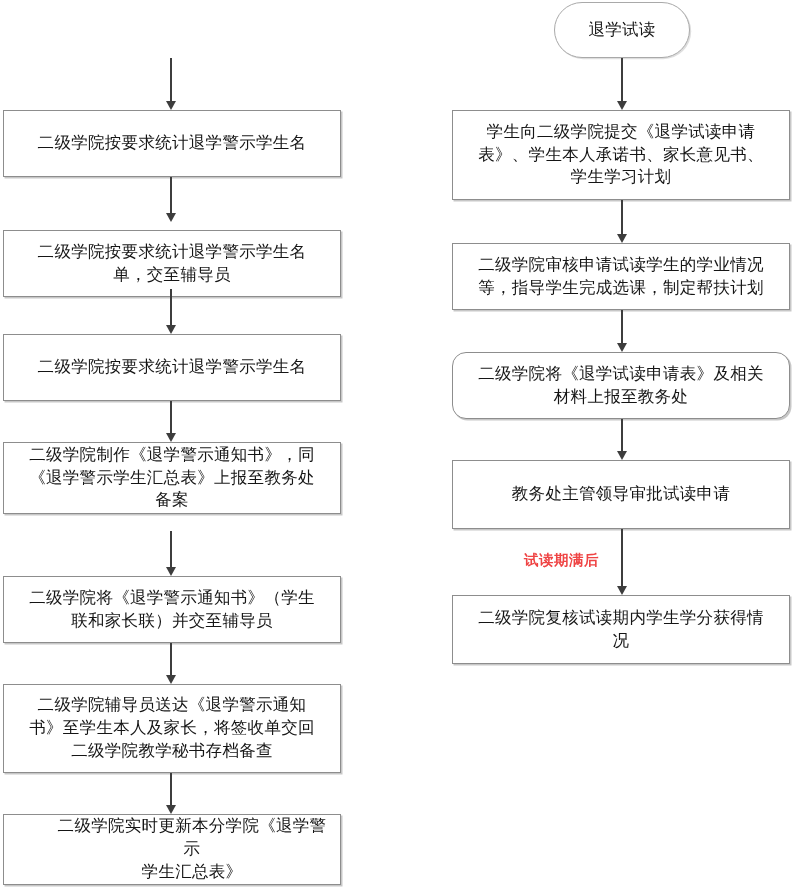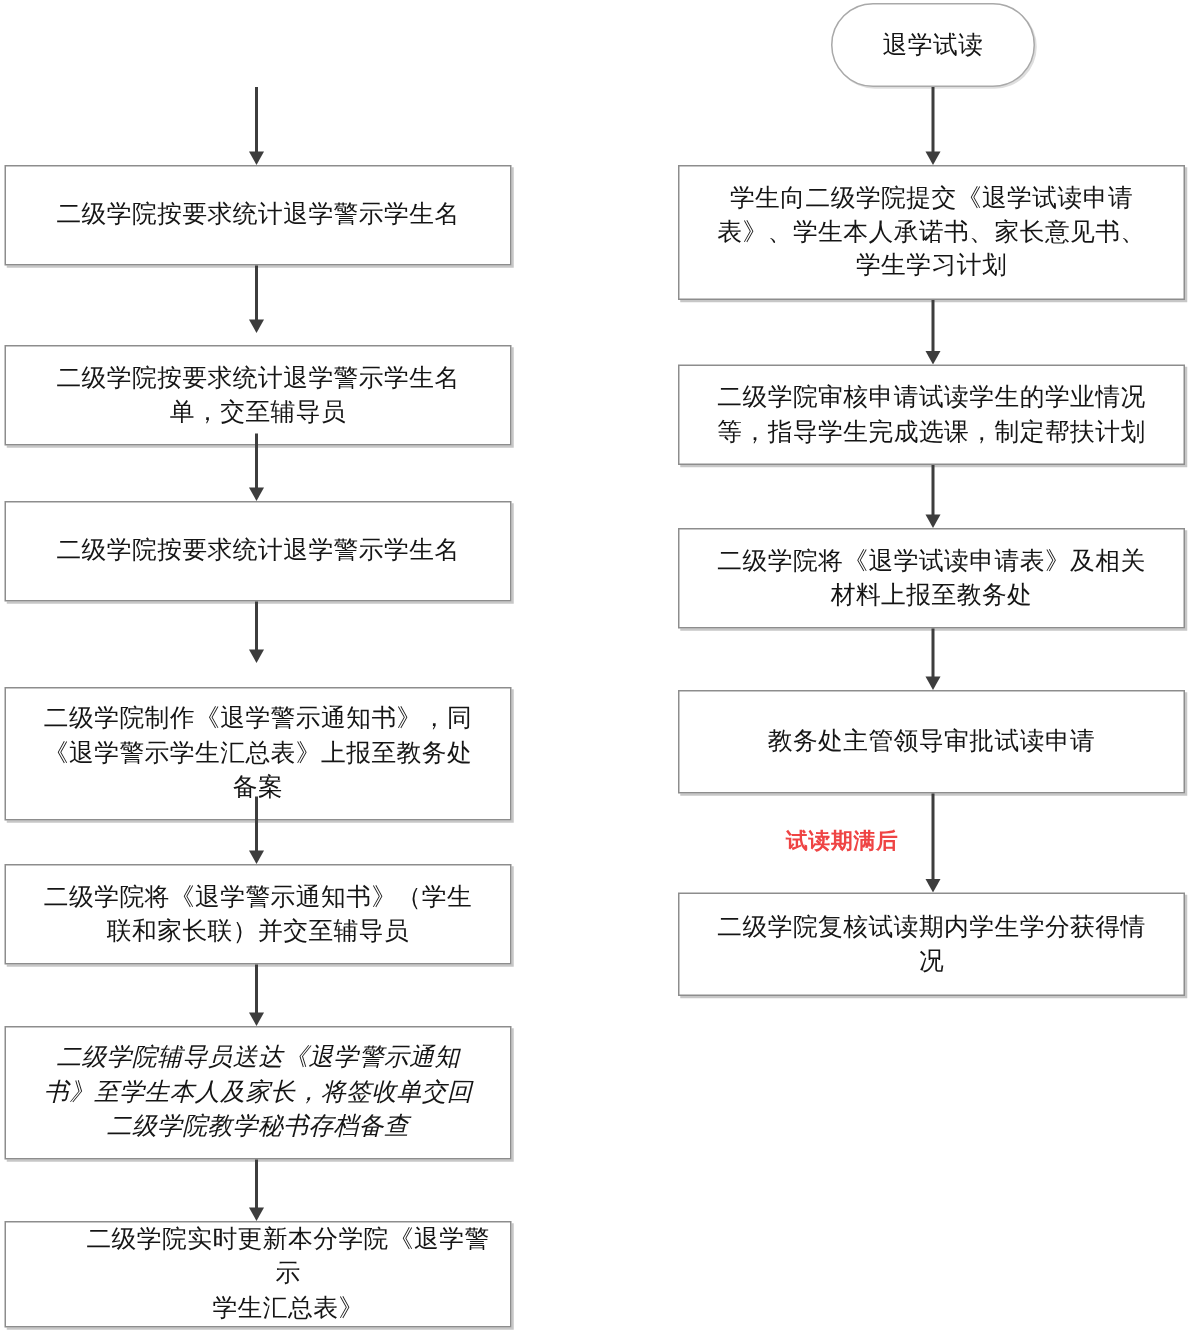--- a/index.html
+++ b/index.html
@@ -116,42 +116,42 @@
 
   <div class="node" style="left:3px; top:334px; width:338px; height:67px;">
     <span class="label">二级学院按要求统计退学警示学生名</span>
   </div>
 
   <div class="connector" style="left:171px; top:401px; height:41px;">
     <div class="shaft" style="height:33px;"></div>
     <div class="head"></div>
   </div>
 
-  <div class="node" style="left:3px; top:458px; width:338px; height:89px;">
+  <div class="node" style="left:3px; top:442px; width:338px; height:72px;">
     <span class="label">二级学院制作《退学警示通知书》，同
 《退学警示学生汇总表》上报至教务处
 备案</span>
   </div>
 
   <div class="connector" style="left:171px; top:531px; height:45px;">
     <div class="shaft" style="height:37px;"></div>
     <div class="head"></div>
   </div>
 
   <div class="node" style="left:3px; top:576px; width:338px; height:67px;">
     <span class="label">二级学院将《退学警示通知书》（学生
 联和家长联）并交至辅导员</span>
   </div>
 
   <div class="connector" style="left:171px; top:643px; height:41px;">
     <div class="shaft" style="height:33px;"></div>
     <div class="head"></div>
   </div>
 
-  <div class="node" style="left:3px; top:684px; width:338px; height:89px;font-style:italic;">
+  <div class="node" style="left:3px; top:684px; width:338px; height:89px;">
     <span class="label">二级学院辅导员送达《退学警示通知
 书》至学生本人及家长，将签收单交回
 二级学院教学秘书存档备查</span>
   </div>
 
   <div class="connector" style="left:171px; top:773px; height:41px;">
     <div class="shaft" style="height:33px;"></div>
     <div class="head"></div>
   </div>
 
@@ -183,21 +183,21 @@
   <div class="node" style="left:452px; top:243px; width:338px; height:67px;">
     <span class="label">二级学院审核申请试读学生的学业情况
 等，指导学生完成选课，制定帮扶计划</span>
   </div>
 
   <div class="connector" style="left:622px; top:310px; height:42px;">
     <div class="shaft" style="height:34px;"></div>
     <div class="head"></div>
   </div>
 
-  <div class="node" style="left:452px; top:352px; width:338px; height:67px;">
+  <div class="node" style="left:452px; top:352px; width:338px; height:67px;border-radius:14px;">
     <span class="label">二级学院将《退学试读申请表》及相关
 材料上报至教务处</span>
   </div>
 
   <div class="connector" style="left:622px; top:419px; height:41px;">
     <div class="shaft" style="height:33px;"></div>
     <div class="head"></div>
   </div>
 
   <div class="node" style="left:452px; top:460px; width:338px; height:69px;">

